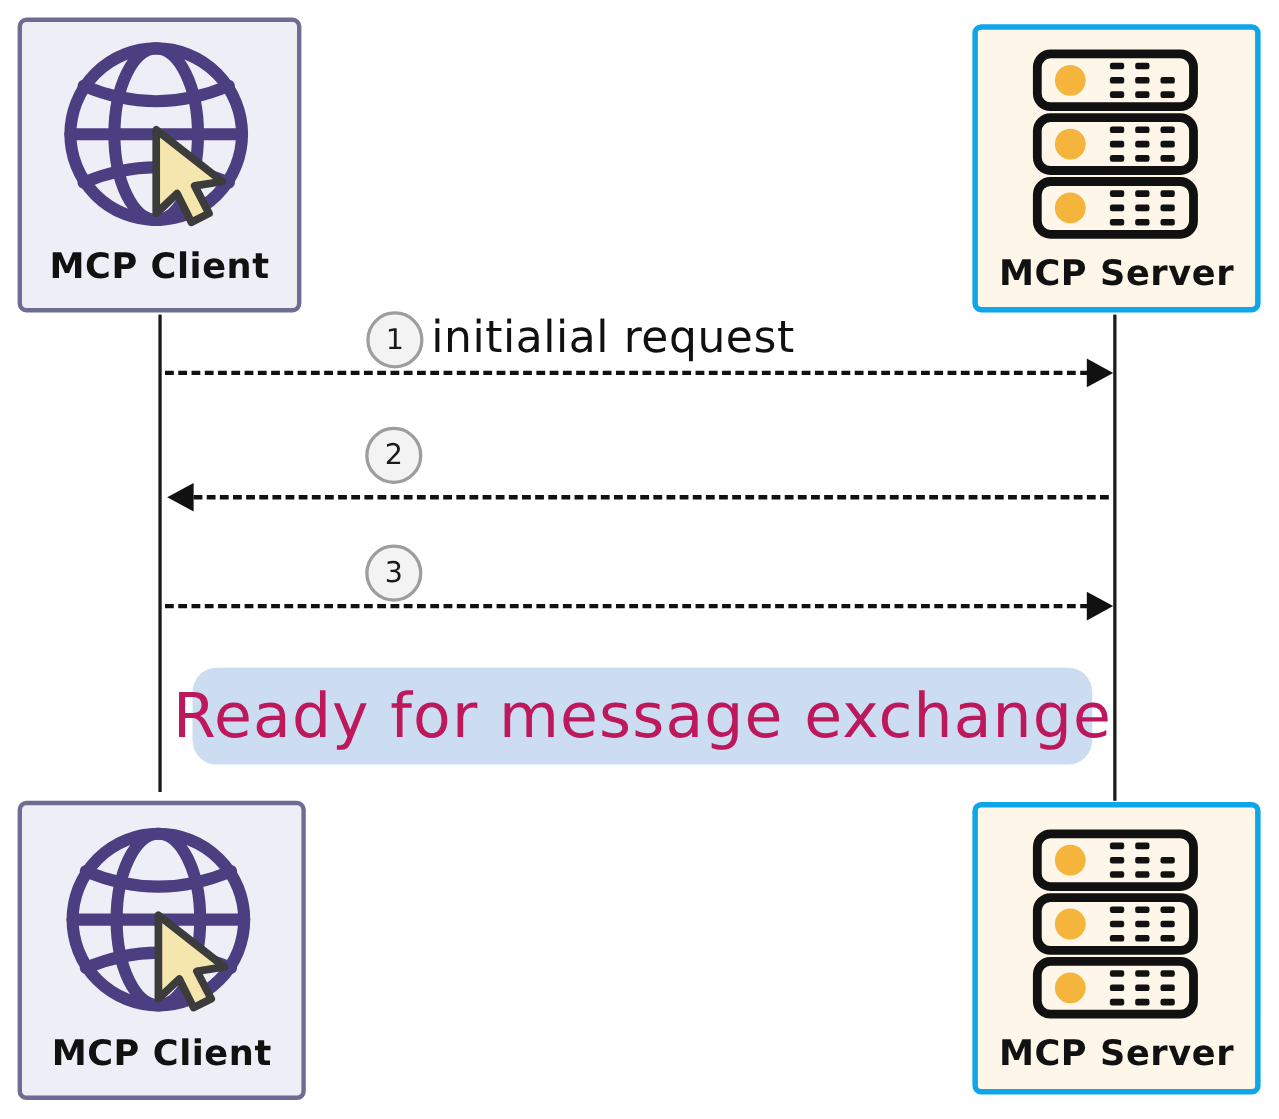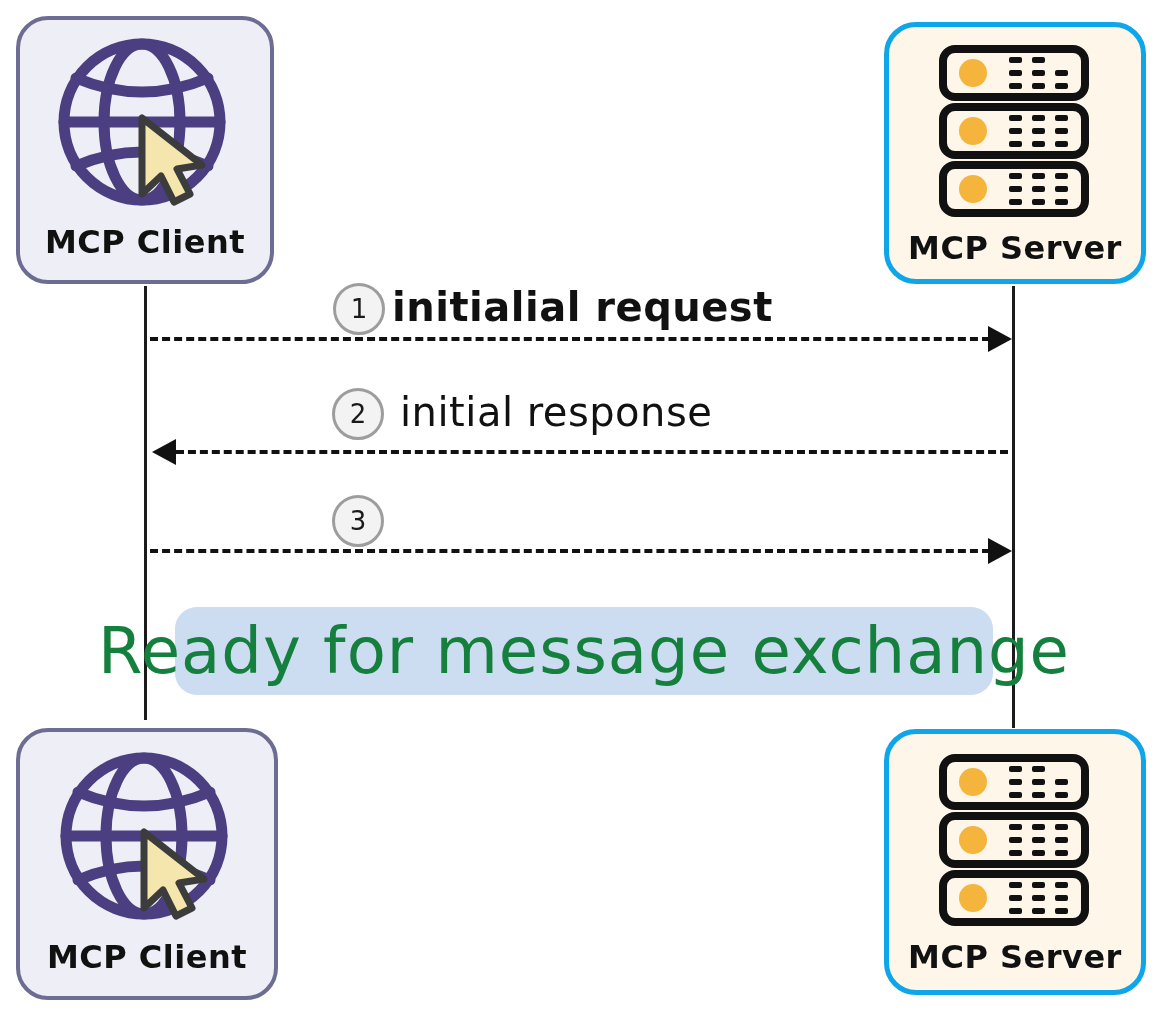--- a/index.html
+++ b/index.html
@@ -15,21 +15,21 @@
     width: 1163px;
     height: 1017px;
     background: #ffffff;
     overflow: hidden;
   }
 
   
   .node-box {
     position: absolute;
     box-sizing: border-box;
-    border-radius: 32px;
+    border-radius: 8px;
     display: flex;
     flex-direction: column;
     align-items: center;
     justify-content: flex-start;
   }
   .node-client {
     border: 4px solid #6d6d93;
     background: #eeeef6;
   }
   .node-server {
@@ -110,22 +110,22 @@
   .banner {
     position: absolute;
     border-radius: 22px;
     background: #ccdcf1;
     display: flex;
     align-items: center;
     justify-content: center;
   }
   .banner-text {
     font-family: "DejaVu Sans", sans-serif;
-    font-size: 64px;
-    color: #15803d;
+    font-size: 56px;
+    color: #be185d;
     white-space: nowrap;
     letter-spacing: 1px;
   }
 </style>
 </head>
 <body>
 
 <div id="canvas">
 
   <div class="lifeline" style="left:144px; top:286px; height:434px;"></div>
@@ -189,26 +189,25 @@
             <rect x="119" y="156" width="13" height="6" rx="2"></rect>
         </g>
       </svg>
     </div>
     <div class="node-label" style="font-size:32px; margin-top:8px;">MCP Server</div>
   </div>
 
   <div class="msg-line" style="left:150px; top:337px; width:840px;"></div>
   <div class="arrow-head arrow-right" style="left:988px; top:326px;"></div>
   <div class="step-circle" style="left:333px; top:283px;">1</div>
-  <div class="msg-label" style="left:392px; top:284px;font-weight:bold;">initialial request</div>
+  <div class="msg-label" style="left:392px; top:284px;">initialial request</div>
 
   <div class="msg-line" style="left:176px; top:450px; width:832px;"></div>
   <div class="arrow-head arrow-left" style="left:152px; top:439px;"></div>
   <div class="step-circle" style="left:332px; top:388px;">2</div>
-  <div class="msg-label" style="left:400px; top:389px;">initial response</div>
 
   <div class="msg-line" style="left:150px; top:549px; width:840px;"></div>
   <div class="arrow-head arrow-right" style="left:988px; top:538px;"></div>
   <div class="step-circle" style="left:332px; top:495px;">3</div>
 
   <div class="banner" style="left:175px; top:607px; width:818px; height:88px;">
     <div class="banner-text">Ready for message exchange</div>
   </div>
 
   <div class="node-box node-client" style="left:16px; top:728px; width:262px; height:272px;">

